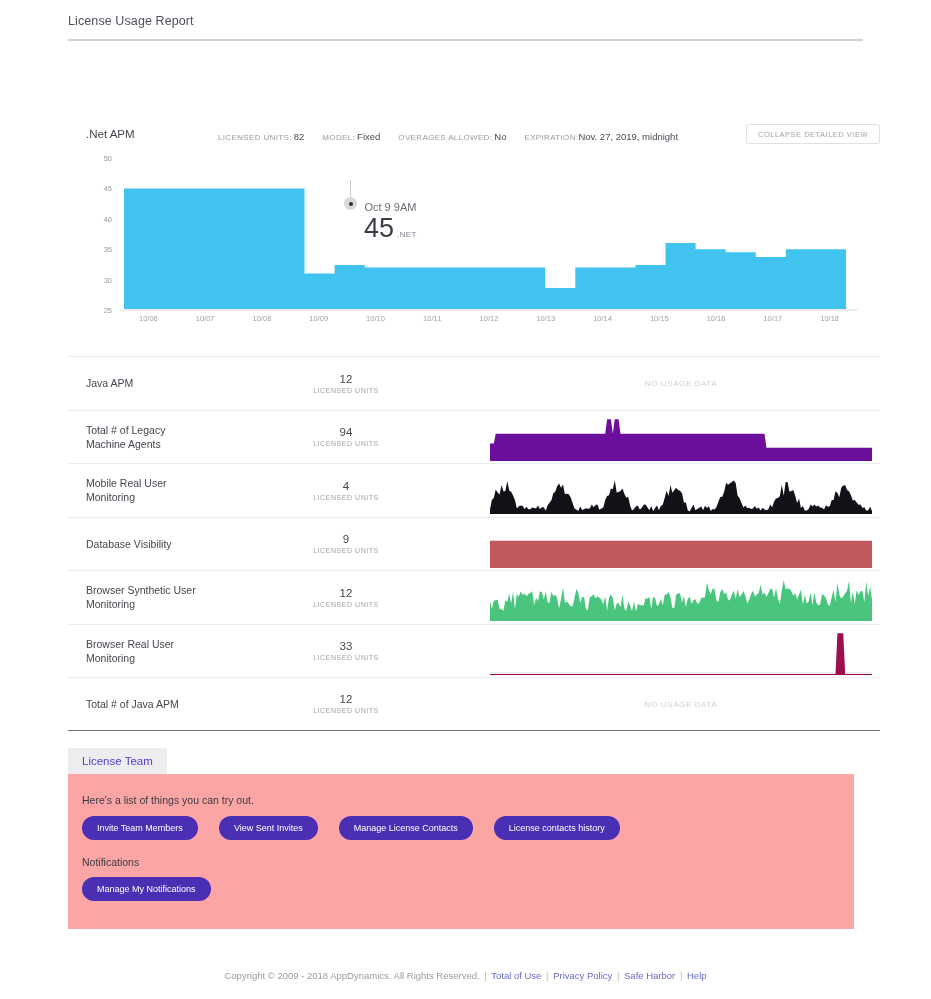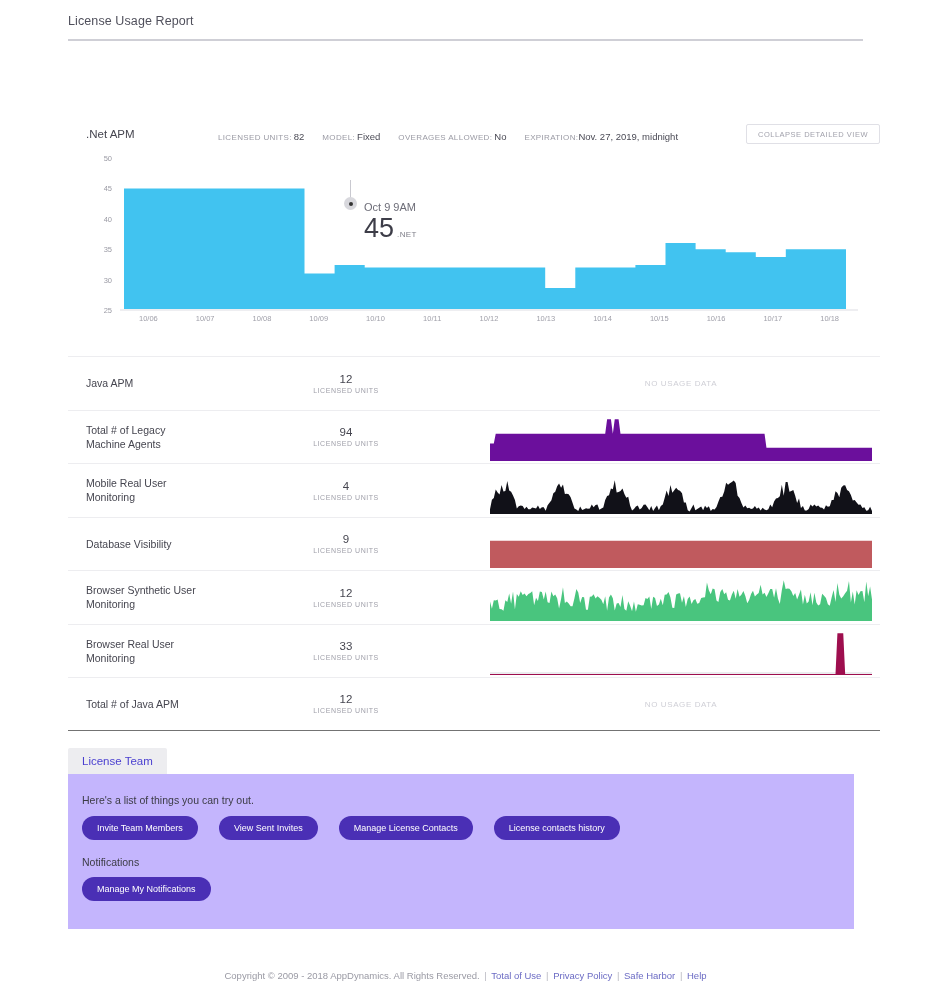--- a/index.html
+++ b/index.html
@@ -106,21 +106,21 @@
   .marker-line {
     position: absolute; width: 1px; background: #c9c9d0;
   }
   .marker-dot {
     position: absolute; width: 13px; height: 13px; border-radius: 50%;
     background: #d8d8dd; display: flex; align-items: center; justify-content: center;
   }
   .marker-dot::after {
     content: ""; width: 4px; height: 4px; border-radius: 50%; background: #333;
   }
-  .tip { position: absolute; }
+  .tip { position: absolute; text-align: center; }
   .tip-date { font-size: 11px; color: #6d6d78; }
   .tip-val {
     font-size: 27px; color: #3d3d48; font-weight: 300; line-height: 1.15;
   }
   .tip-unit { font-size: 8px; color: #7e7e88; letter-spacing: .4px; margin-left: 3px; }
 
   
   .rows { position: absolute; left: 68px; top: 356px; width: 812px; }
   .lic-row {
     position: relative; height: 53.5px;
@@ -152,21 +152,21 @@
   
   .tabs-wrap { position: absolute; left: 68px; top: 748px; width: 786px; }
   .tab {
     display: inline-flex; align-items: center; justify-content: center;
     height: 26px; padding: 0 14px;
     background: #ededf0; color: #4a3fd0;
     font-size: 11.5px; border-radius: 2px 2px 0 0;
     cursor: pointer;
   }
   .panel {
-    background: #c4b5fd; padding: 20px 14px 26px 14px;
+    background: #fca5a5; padding: 20px 14px 26px 14px;
     min-height: 155px;
   }
   .panel-intro { font-size: 10.5px; color: #3b3b44; margin-bottom: 10px; }
   .btn-row { display: flex; gap: 21px; margin-bottom: 16px; }
   .pill {
     background: #4a2fb5; color: #fff;
     border: none; border-radius: 14px;
     height: 24px; padding: 0 15px;
     font-size: 9px; font-family: "Liberation Sans", sans-serif;
     cursor: pointer; white-space: nowrap;

